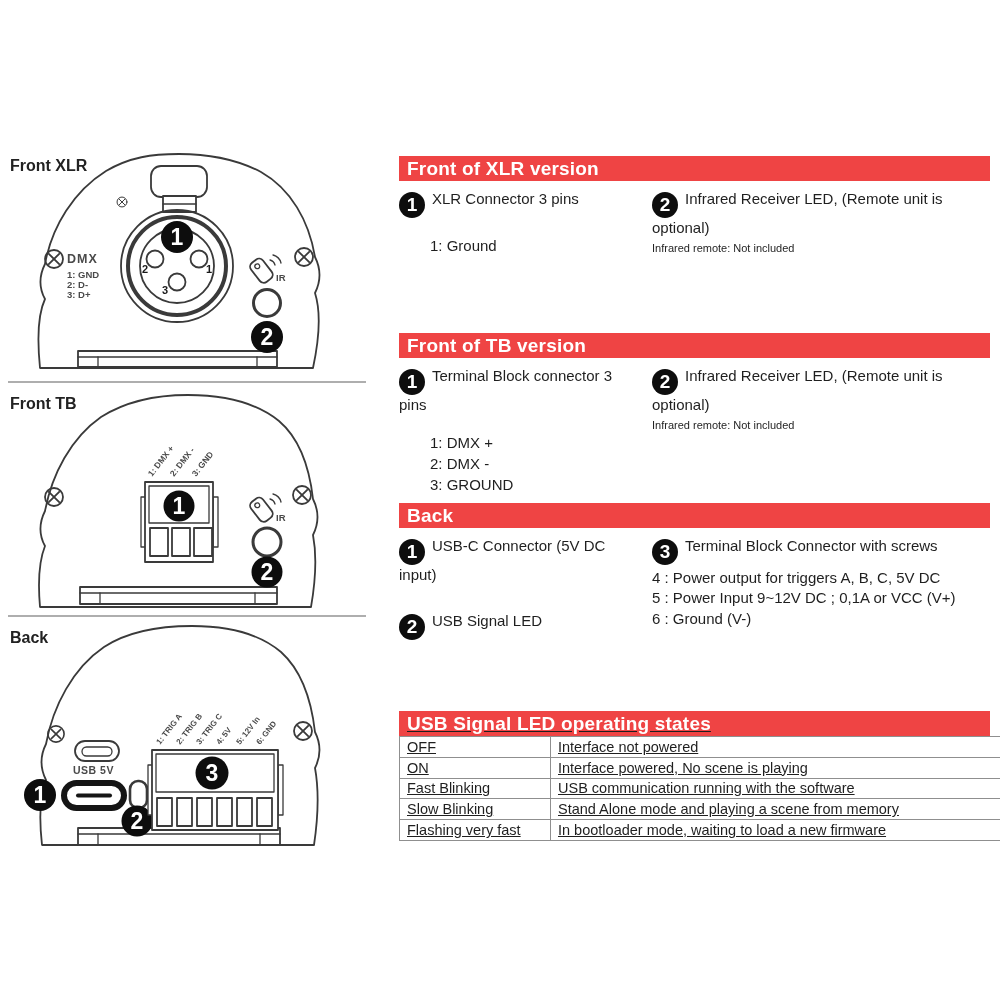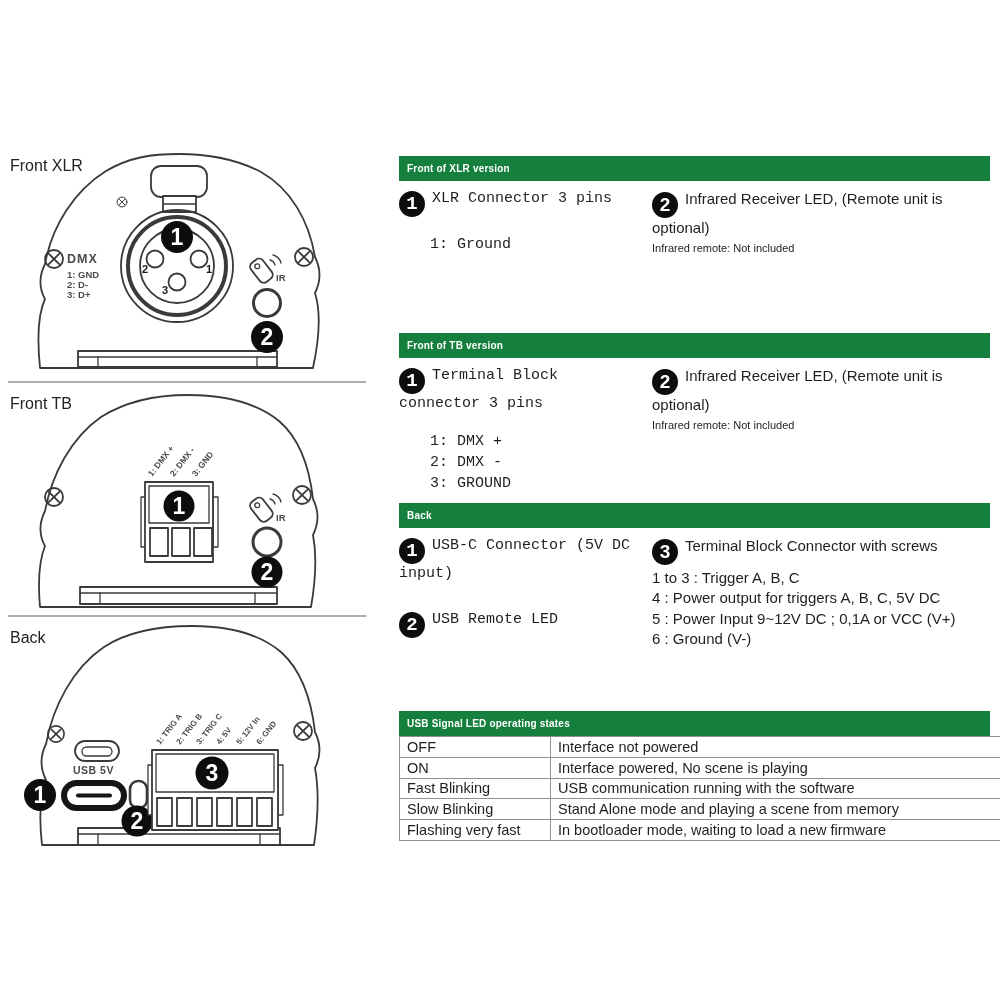--- a/index.html
+++ b/index.html
@@ -1,29 +1,29 @@
 <!DOCTYPE html>
 <html><head>
 <meta charset="utf-8">
 <style>
   html,body{margin:0;padding:0;background:#fff;}
   .page{position:relative;width:1000px;height:1000px;background:#fff;
         font-family:"Liberation Sans",sans-serif;color:#1f1f1f;overflow:hidden;}
 
   
-  .dg-label{position:absolute;font-weight:normal;font-size:16px;color:#222;}
+  .dg-label{position:absolute;font-weight:bold;font-size:16px;color:#222;}
   .divider{position:absolute;left:8px;width:358px;height:2px;background:#aeaeae;}
   .dgsvg{position:absolute;left:0;top:140px;}
 
   
   .panel{position:absolute;left:399px;width:591px;}
-  .bar{height:25px;line-height:25px;background:#15803d;color:#fff;font-weight:bold;
-       font-size:10px;padding-left:8px;box-sizing:border-box;letter-spacing:.2px;}
+  .bar{height:25px;line-height:25px;background:#ef4444;color:#fff;font-weight:bold;
+       font-size:19px;padding-left:8px;box-sizing:border-box;letter-spacing:.2px;}
   .pcontent{position:relative;margin-top:8px;height:0;}
-  .col1{position:absolute;left:0;top:0;width:240px;font-family:Liberation Mono, monospace;}
+  .col1{position:absolute;left:0;top:0;width:240px;}
   .col2{position:absolute;left:253px;top:0;width:338px;}
   .item{font-size:15px;line-height:20px;}
   .badge{display:inline-block;width:26px;height:26px;border-radius:50%;background:#0d0d0d;
          color:#fff;font-weight:bold;font-size:19px;line-height:26px;text-align:center;
          margin-right:7px;vertical-align:-7px;}
   .sublines{padding-left:31px;margin-top:18px;font-size:15px;line-height:20.8px;}
   .sublines.noindent{padding-left:0;margin-top:3px;line-height:20.3px;}
   .extra{font-size:11px;line-height:20.5px;}
   .gap{margin-top:26px;}
 
@@ -265,38 +265,37 @@
   </div>
 
   <div class="panel" style="top:503px;">
     <div class="bar"><span>Back</span></div>
     <div class="pcontent">
       <div class="col1">
         <div class="item">
           <span class="badge">1</span><span>USB-C Connector (5V DC input)</span>
         </div>
         <div class="item gap">
-          <span class="badge">2</span><span>USB Remote LED</span>
+          <span class="badge">2</span><span>USB Signal LED</span>
         </div>
       </div>
       <div class="col2">
         <div class="item">
           <span class="badge">3</span><span>Terminal Block Connector with screws</span>
         </div>
         <div class="sublines noindent">
-          <div>1 to 3 : Trigger A, B, C</div>
           <div>4 : Power output for triggers A, B, C, 5V DC</div>
           <div>5 : Power Input 9~12V DC ; 0,1A or VCC (V+)</div>
           <div>6 : Ground (V-)</div>
         </div>
       </div>
     </div>
   </div>
 
-  <div class="panel" style="top:711px;">
+  <div class="panel" style="top:711px;text-decoration:underline;">
     <div class="bar"><span>USB Signal LED operating states</span></div>
     <table class="led">
       <tbody>
         <tr>
           <td class="c1">OFF</td>
           <td>Interface not powered</td>
         </tr>
         <tr>
           <td class="c1">ON</td>
           <td>Interface powered, No scene is playing</td>

